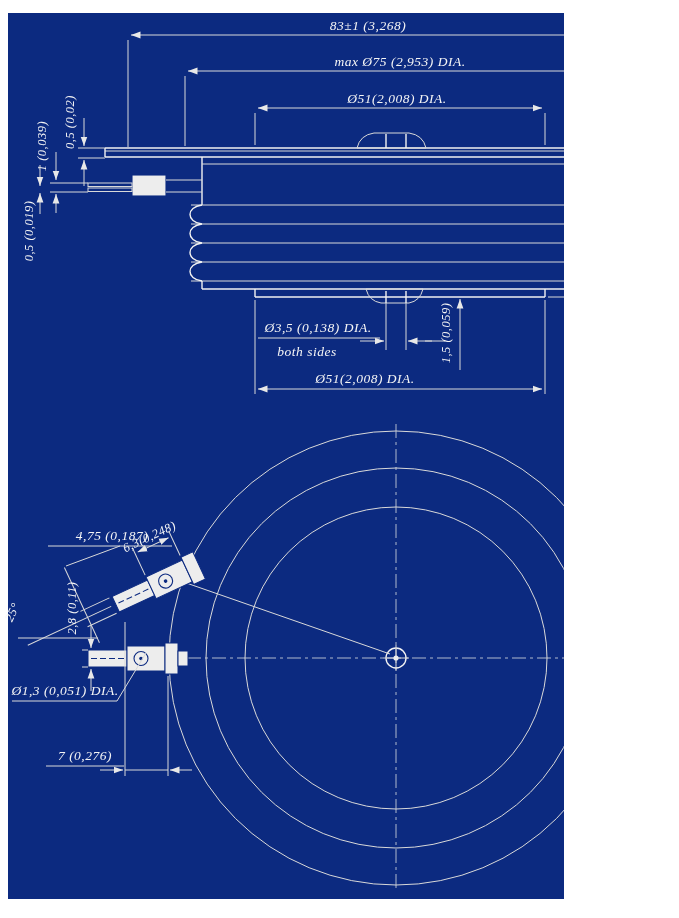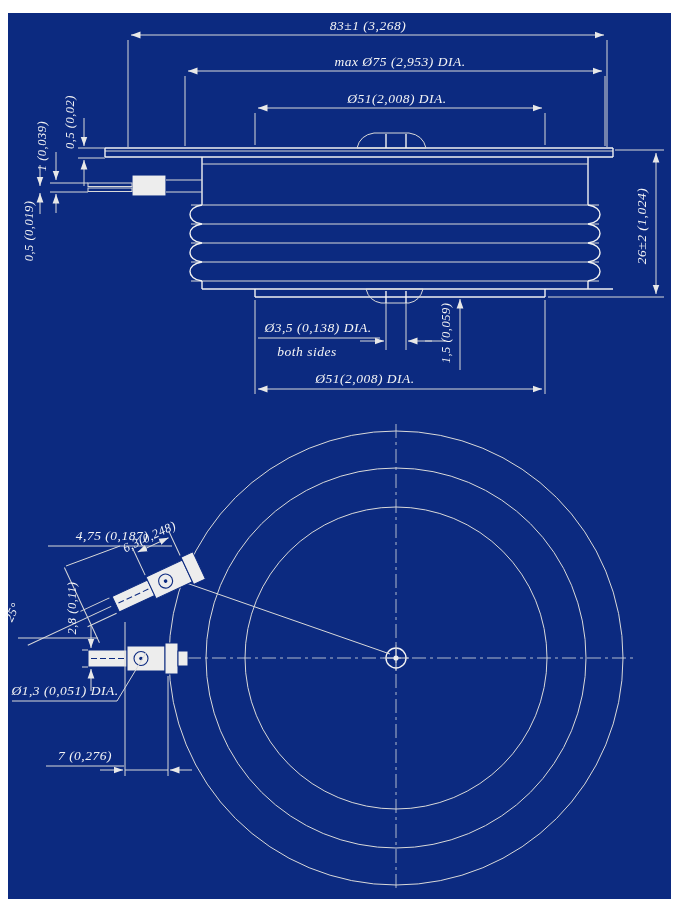--- a/index.html
+++ b/index.html
@@ -1,16 +1,16 @@
 <!DOCTYPE html>
 <html><head>
 <meta charset="utf-8">
 <style>
   html,body{margin:0;padding:0;background:#ffffff;}
-  .page{position:relative;width:679px;height:918px;background:#ffffff;overflow:hidden;}
+  .page{position:relative;width:564px;height:918px;background:#ffffff;overflow:hidden;}
   svg{position:absolute;left:0;top:0;}
   .ln{stroke:#d9d9d9;stroke-width:1;fill:none;}
   .ol{stroke:#f2f2f2;stroke-width:1.4;fill:none;}
   .cl{stroke:#c4c9d6;stroke-width:0.9;fill:none;stroke-dasharray:14 4 3 4;}
   .wfill{fill:#ededed;stroke:#0c2a80;stroke-width:1;}
   .blu{stroke:#0c2a80;stroke-width:1.1;fill:none;}
   text.dim{font-family:"Liberation Serif", serif;font-style:italic;
            fill:#f5f5f5;font-size:13.5px;letter-spacing:0.5px;}
   text.small{font-size:12.5px;}
 </style>

